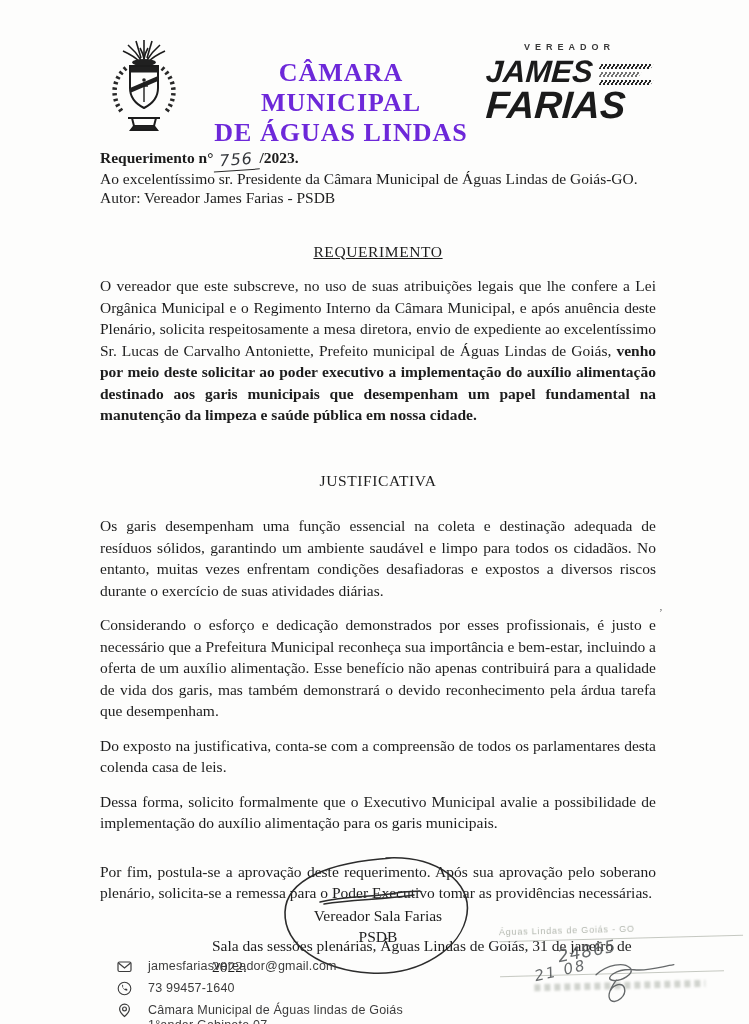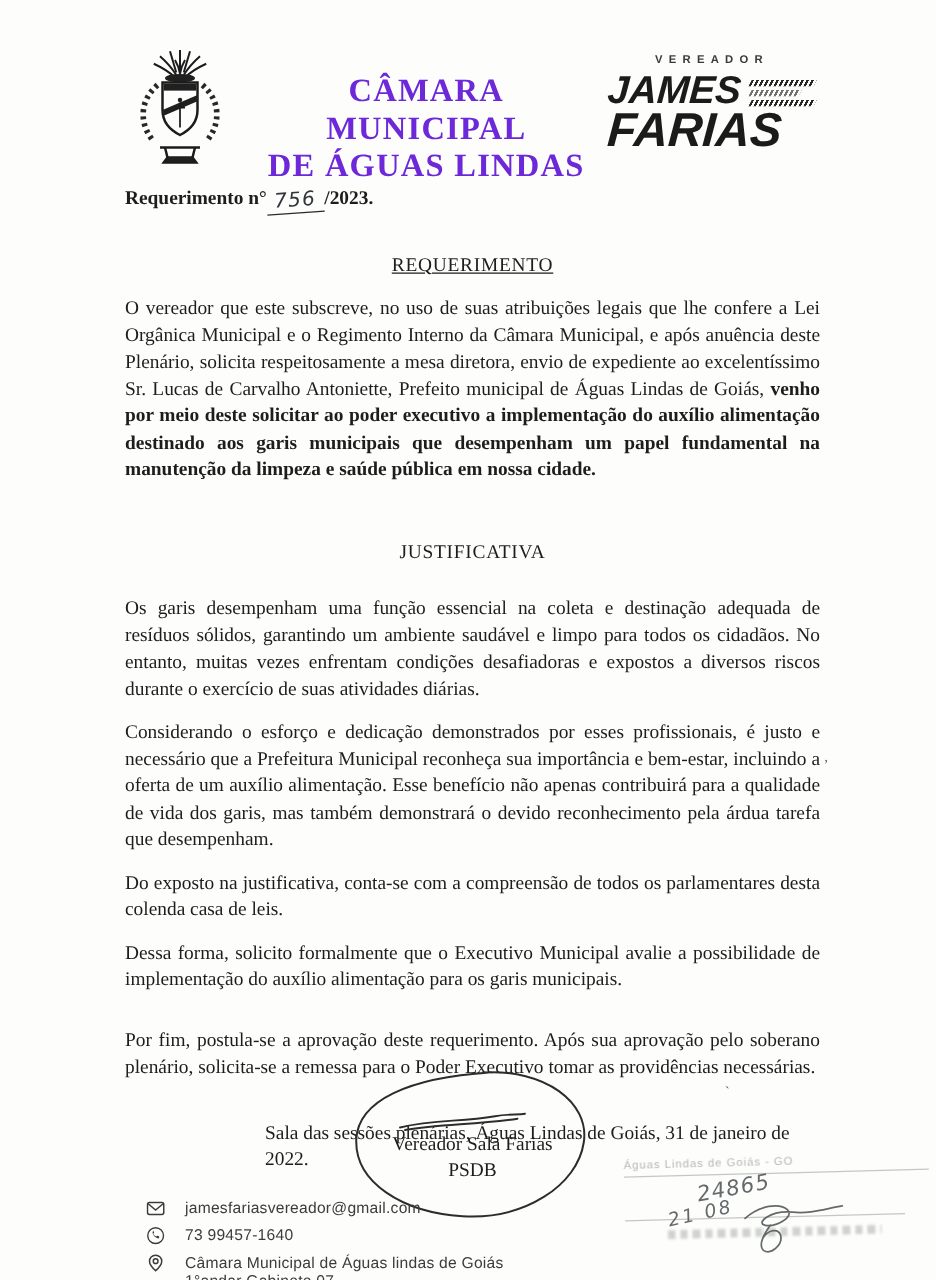--- a/index.html
+++ b/index.html
@@ -122,20 +122,22 @@
         </span>
       </div>
       <div class="jf-farias">FARIAS</div>
     </div>
   </div>
 
   <div class="doc-body">
     <div class="meta-line">
       <span class="meta-bold">Requerimento n°</span><span class="hand-number">756</span><span class="meta-bold">/2023.</span>
     </div>
+    <div class="meta-line">Ao excelentíssimo sr. Presidente da Câmara Municipal de Águas Lindas de Goiás-GO.</div>
+    <div class="meta-line">Autor: Vereador James Farias - PSDB</div>
 
     <div class="sec-title t-req">REQUERIMENTO</div>
 
     <p class="para p-first"><span>O vereador que este subscreve, no uso de suas atribuições legais que lhe confere a Lei Orgânica Municipal e o Regimento Interno da Câmara Municipal, e após anuência deste Plenário, solicita respeitosamente a mesa diretora, envio de expediente ao excelentíssimo Sr. Lucas de Carvalho Antoniette, Prefeito municipal de Águas Lindas de Goiás, </span><span class="bold">venho por meio deste solicitar ao poder executivo a implementação do auxílio alimentação destinado aos garis municipais que desempenham um papel fundamental na manutenção da limpeza e saúde pública em nossa cidade.</span></p>
 
     <div class="sec-title t-just">JUSTIFICATIVA</div>
 
     <p class="para p-just-first">Os garis desempenham uma função essencial na coleta e destinação adequada de resíduos sólidos, garantindo um ambiente saudável e limpo para todos os cidadãos. No entanto, muitas vezes enfrentam condições desafiadoras e expostos a diversos riscos durante o exercício de suas atividades diárias.</p>
     <p class="para">Considerando o esforço e dedicação demonstrados por esses profissionais, é justo e necessário que a Prefeitura Municipal reconheça sua importância e bem-estar, incluindo a oferta de um auxílio alimentação. Esse benefício não apenas contribuirá para a qualidade de vida dos garis, mas também demonstrará o devido reconhecimento pela árdua tarefa que desempenham.</p>
     <p class="para">Do exposto na justificativa, conta-se com a compreensão de todos os parlamentares desta colenda casa de leis.</p>

